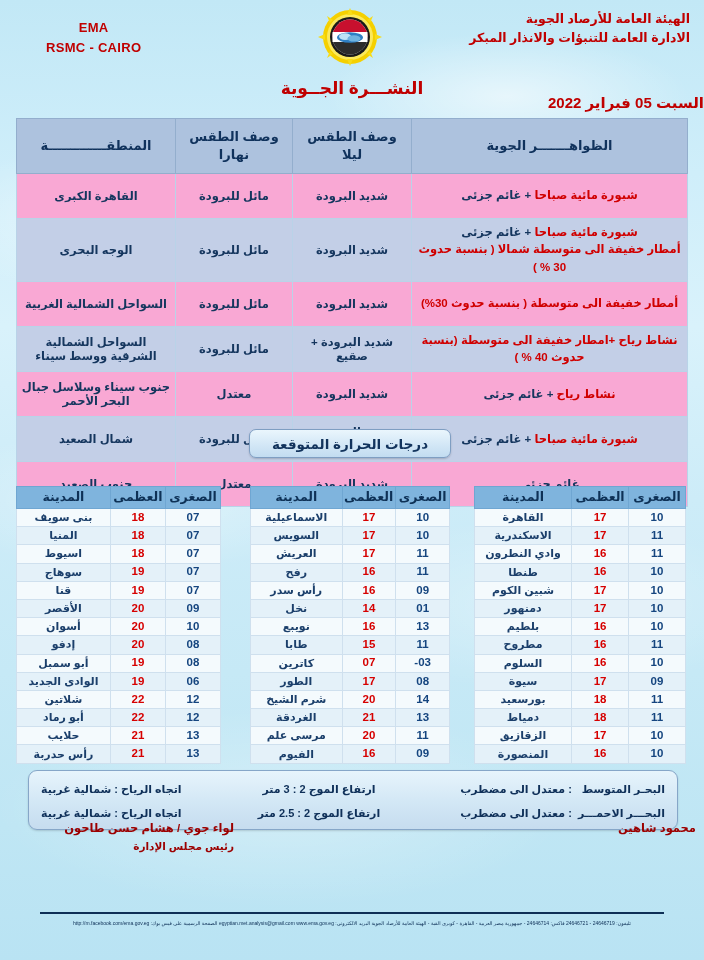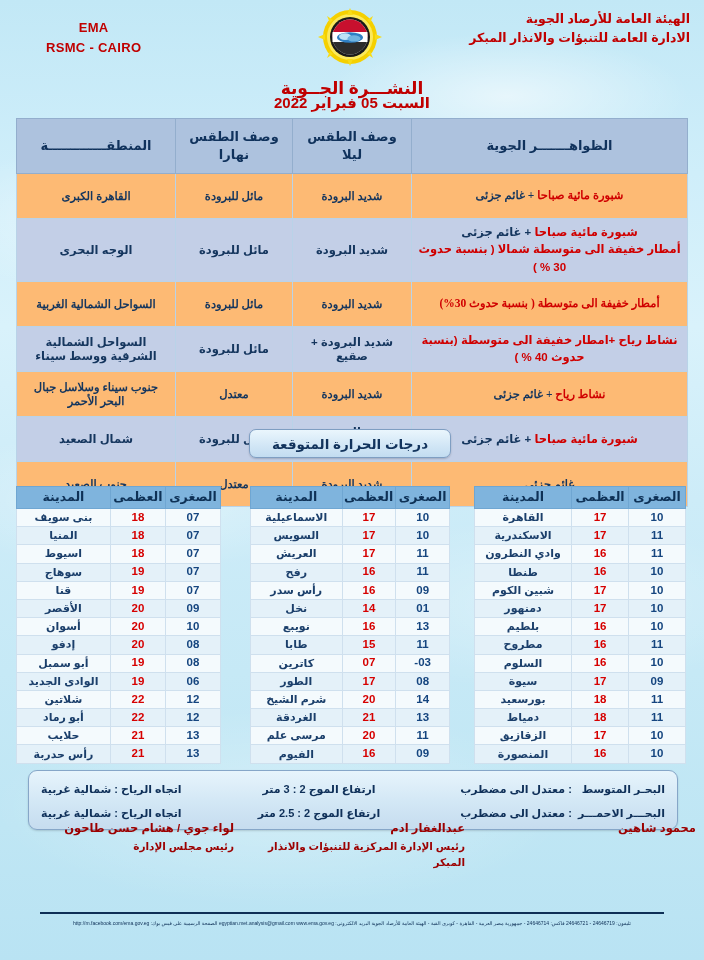--- a/index.html
+++ b/index.html
@@ -27,32 +27,32 @@
   .hdr{position:absolute;left:0;top:0;width:704px;height:72px;}
   .hdr-right{position:absolute;right:14px;top:10px;text-align:right;
     color:#c00000;font-weight:bold;font-size:12.5px;line-height:1.55;}
   .hdr-left{position:absolute;left:46px;top:18px;text-align:center;
     color:#c00000;font-weight:bold;font-size:13px;line-height:1.5;
     direction:ltr;letter-spacing:.3px;}
   .logo{position:absolute;left:318px;top:8px;width:64px;height:58px;}
 
   .title1{position:absolute;left:0;right:0;top:78px;text-align:center;
     color:#c00000;font-weight:bold;font-size:17px;letter-spacing:1px;}
-  .title2{position:absolute;left:0;right:0;top:94px;text-align:center;
+  .title2{position:absolute;left:0;right:0;top:94px;
     color:#c00000;font-weight:bold;font-size:15px;}
 
   
   .wtbl{position:absolute;left:16px;top:118px;width:672px;
     border-collapse:collapse;table-layout:fixed;
     border:1px solid #9fb8d6;background:#d7f2fa;}
   .wtbl th,.wtbl td{border:1px solid #b9d3e8;padding:5px 4px;
     font-size:11.5px;font-weight:bold;color:#15365e;text-align:center;vertical-align:middle;}
   .wtbl thead th{background:#adc2de;color:#10325c;font-size:13px;height:44px;
     line-height:1.35;border:1px solid #93aecd;}
-  .wtbl tbody tr.odd td{background:#fdba74;font-family:Liberation Serif, serif;}
+  .wtbl tbody tr.odd td{background:#f9a8d4;}
   .wtbl tbody tr.even td{background:#c3cfe7;}
   .wtbl tbody td{height:34px;}
   .c-region{width:150px;margin-top:16px;}
   .c-day{width:108px;}
   .c-night{width:110px;}
   .c-phen{width:auto;}
   .ph{line-height:1.5;}
   .ph .r{color:#d00000;}
   .ph .b{color:#15365e;}
 
@@ -511,24 +511,20 @@
       <span class="sea-sep">:</span>
       <span class="sea-state">معتدل الى مضطرب</span>
       <span class="sea-wavelbl">ارتفاع الموج  2 : 2.5  متر</span>
       <span class="sea-wind">اتجاه الرياح :  شمالية غربية</span>
     </div>
   </div>
 
   <div class="sig" id="sig-right">
     <div class="n">محمود شاهين</div>
   </div>
-  <div class="sig" id="sig-mid">
-    <div class="n">عبدالغفار ادم</div>
-    <div class="t">رئيس الإدارة المركزية للتنبؤات والانذار المبكر</div>
-  </div>
   <div class="sig" id="sig-left">
     <div class="n">لواء جوي / هشام حسن طاحون</div>
     <div class="t">رئيس مجلس الإدارة</div>
   </div>
 
   <div class="rule"></div>
   <div class="contact">تليفون: 24646719 - 24646721 فاكس: 24646714 - جمهورية مصر العربية - القاهرة - كوبرى القبة - الهيئة العامة للأرصاد الجوية     البريد الالكترونى: egyptian.met.analysis@gmail.com     www.ema.gov.eg   الصفحة الرسمية على فيس بوك: http://m.facebook.com/ema.gov.eg</div>
 
 </div>
 

